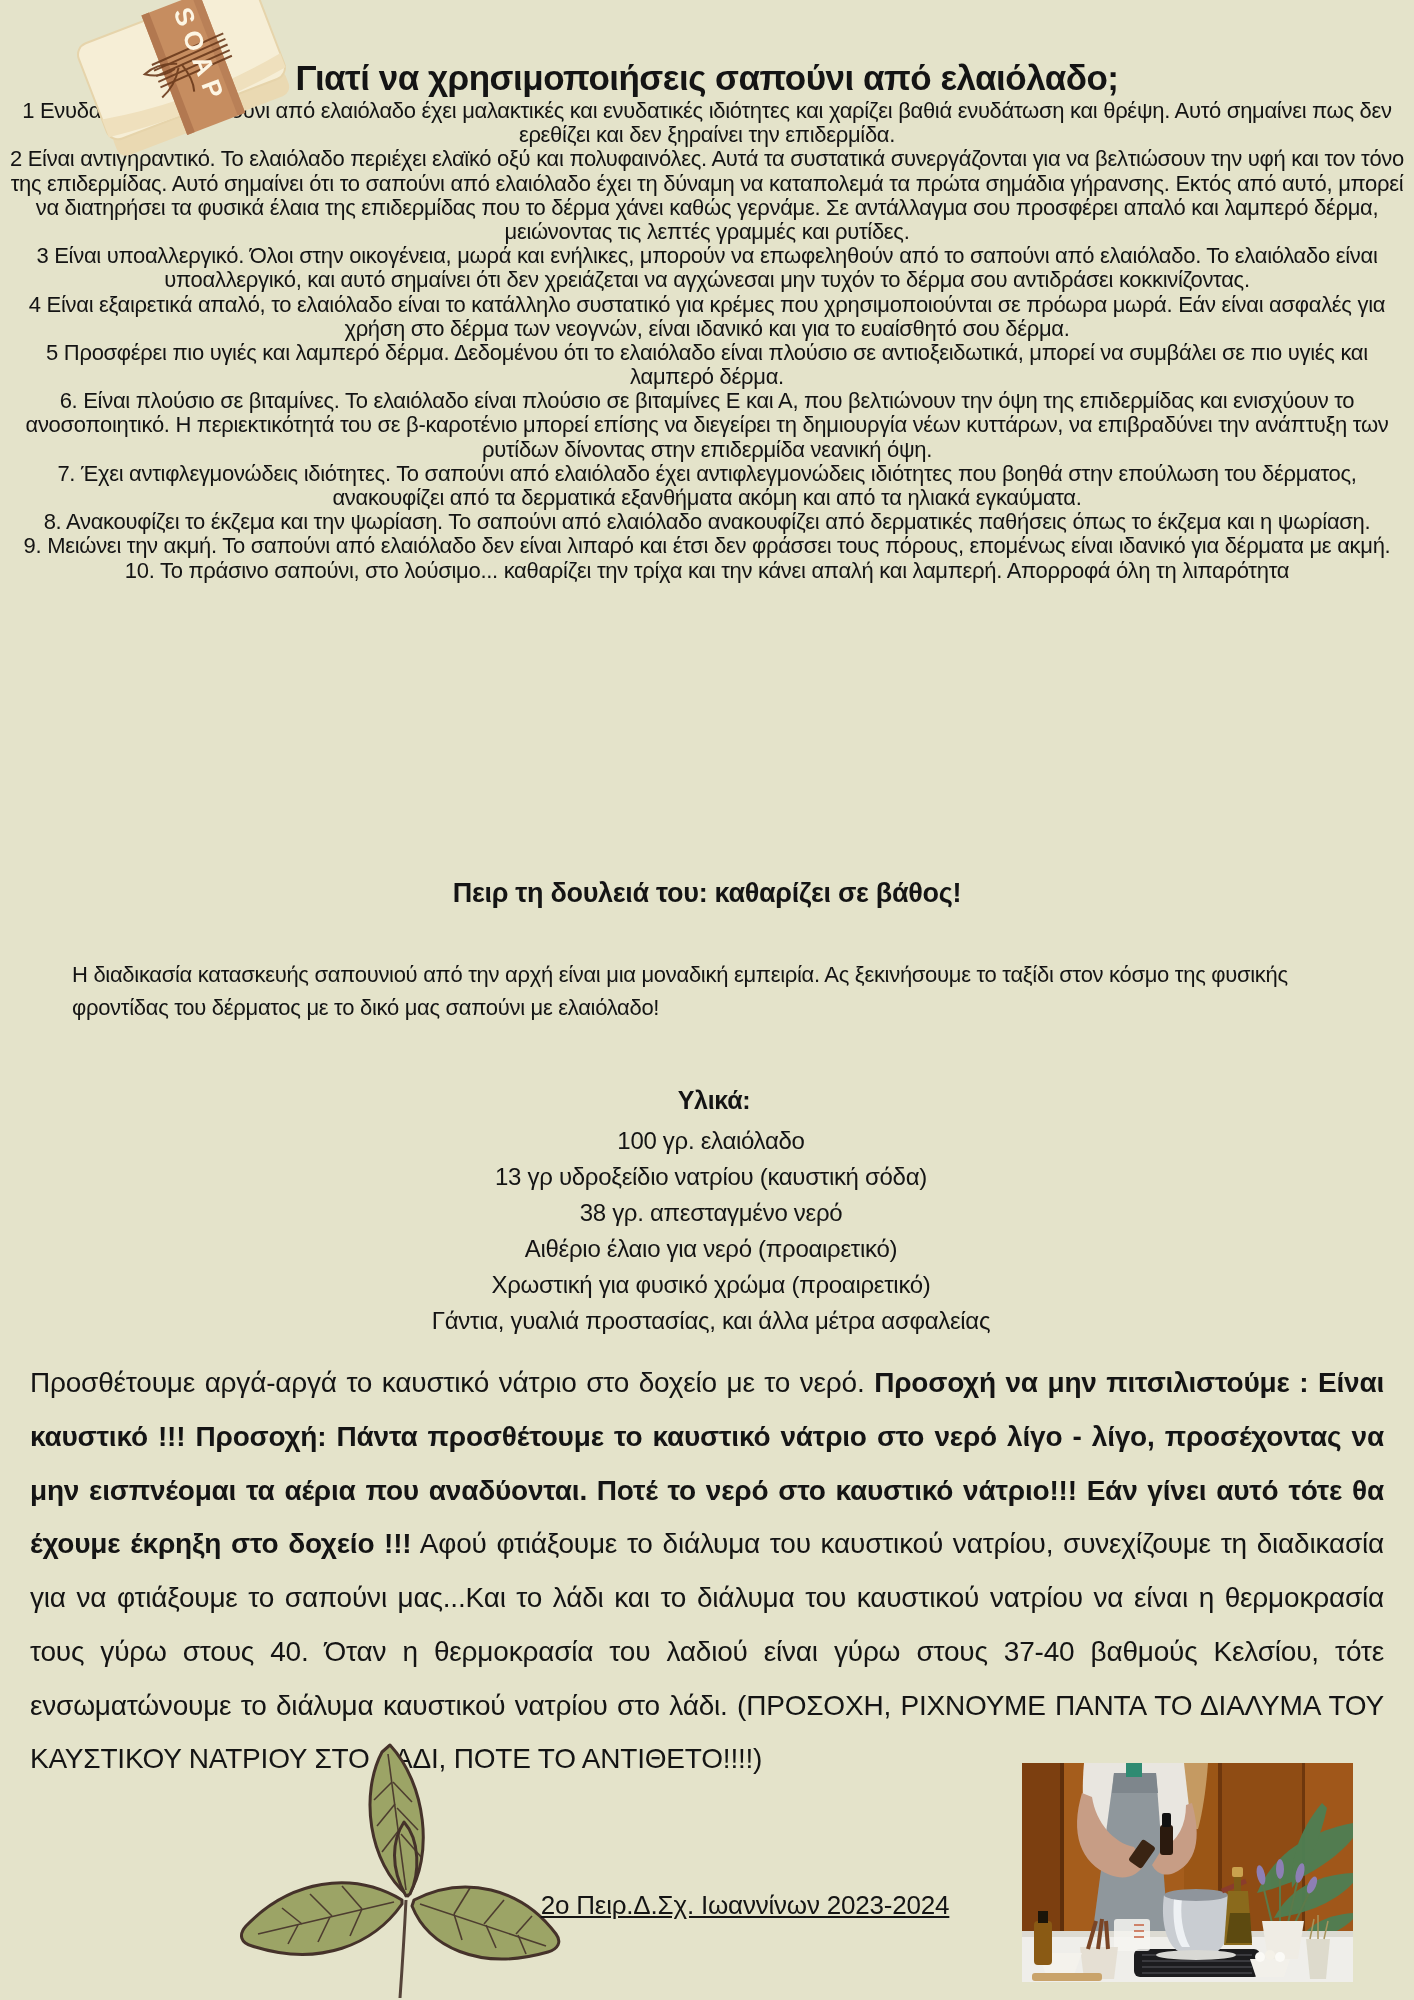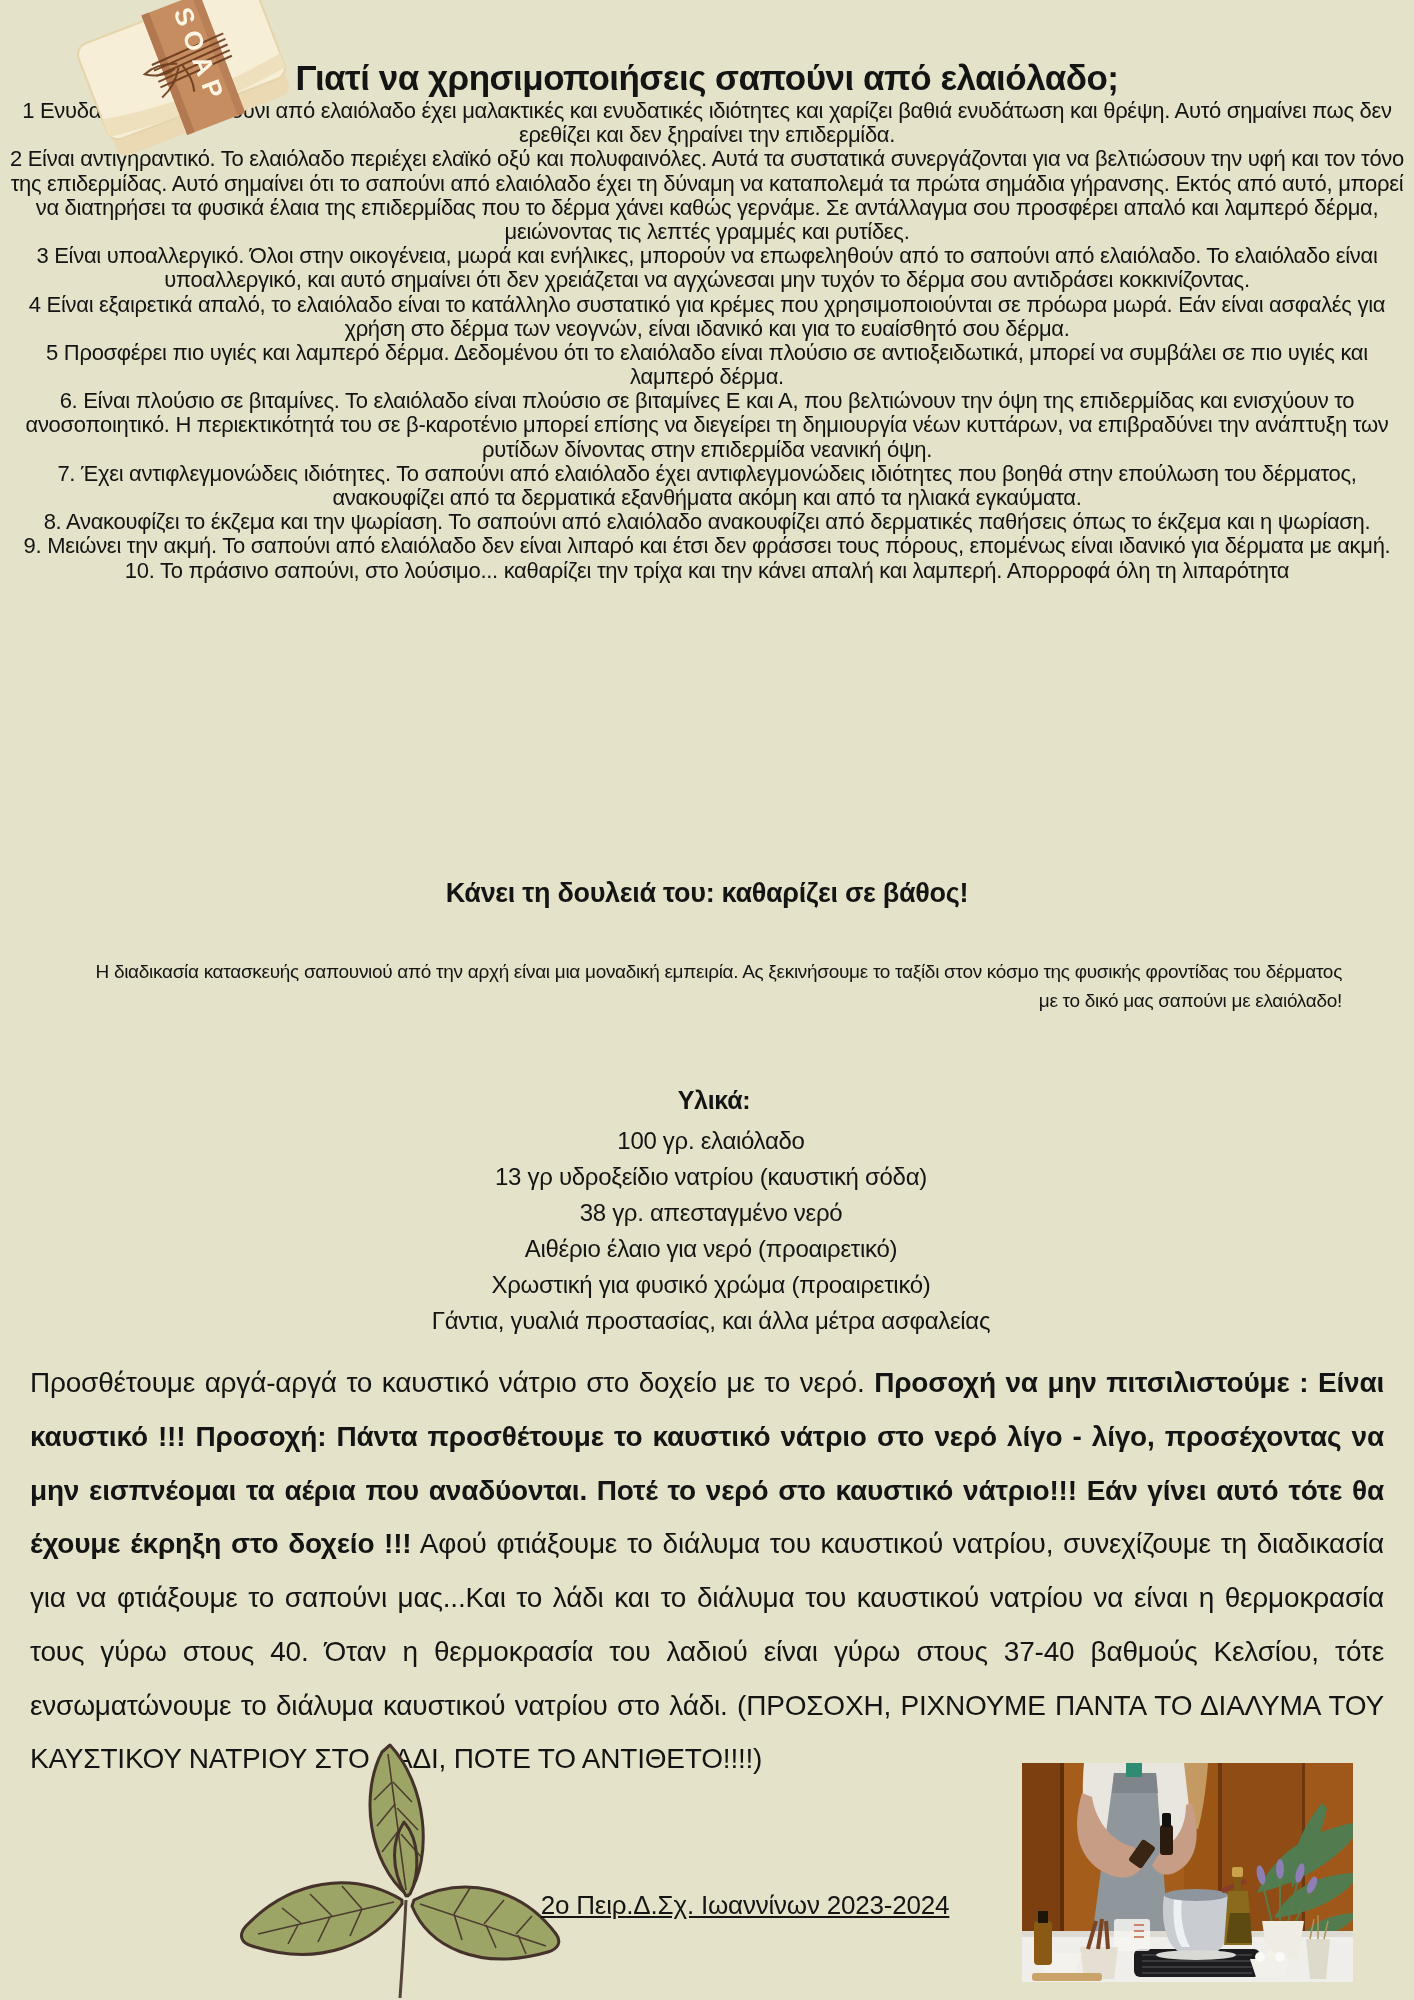--- a/index.html
+++ b/index.html
@@ -23,22 +23,22 @@
     font-size:22px;line-height:1.1;letter-spacing:-0.3px;z-index:1;
   }
   #benefits p{margin:0;}
   
   #slogan{
     top:878px;left:0;right:0;text-align:center;
     font-size:27px;font-weight:700;letter-spacing:-0.3px;
   }
   
   #intro{
-    top:958px;left:72px;width:1270px;text-align:right;
-    font-size:19px;line-height:1.5;letter-spacing:-0.3px;
+    top:958px;left:72px;width:1270px;text-align:left;
+    font-size:22px;line-height:1.5;letter-spacing:-0.3px;
   }
   
   #materials{
     top:1086px;left:0;right:0;text-align:center;letter-spacing:-0.3px;
   }
   #materials .mat-heading{font-size:25px;font-weight:700;margin:0 0 14px 14px;}
   #materials p.mat-item{margin:0 0 12px 8px;font-size:24px;line-height:1;}
   
   #instructions{
     top:1356px;left:30px;width:1354px;text-align:justify;
@@ -100,21 +100,21 @@
   <p>3 Είναι υποαλλεργικό. Όλοι στην οικογένεια, μωρά και ενήλικες, μπορούν να επωφεληθούν από το σαπούνι από ελαιόλαδο. Το ελαιόλαδο είναι υποαλλεργικό, και αυτό σημαίνει ότι δεν χρειάζεται να αγχώνεσαι μην τυχόν το δέρμα σου αντιδράσει κοκκινίζοντας.</p>
   <p>4 Είναι εξαιρετικά απαλό, το ελαιόλαδο είναι το κατάλληλο συστατικό για κρέμες που χρησιμοποιούνται σε πρόωρα μωρά. Εάν είναι ασφαλές για χρήση στο δέρμα των νεογνών, είναι ιδανικό και για το ευαίσθητό σου δέρμα.</p>
   <p>5 Προσφέρει πιο υγιές και λαμπερό δέρμα. Δεδομένου ότι το ελαιόλαδο είναι πλούσιο σε αντιοξειδωτικά, μπορεί να συμβάλει σε πιο υγιές και λαμπερό δέρμα.</p>
   <p>6. Είναι πλούσιο σε βιταμίνες. Το ελαιόλαδο είναι πλούσιο σε βιταμίνες Ε και Α, που βελτιώνουν την όψη της επιδερμίδας και ενισχύουν το ανοσοποιητικό. Η περιεκτικότητά του σε β-καροτένιο μπορεί επίσης να διεγείρει τη δημιουργία νέων κυττάρων, να επιβραδύνει την ανάπτυξη των ρυτίδων δίνοντας στην επιδερμίδα νεανική όψη.</p>
   <p>7. Έχει αντιφλεγμονώδεις ιδιότητες. Το σαπούνι από ελαιόλαδο έχει αντιφλεγμονώδεις ιδιότητες που βοηθά στην επούλωση του δέρματος, ανακουφίζει από τα δερματικά εξανθήματα ακόμη και από τα ηλιακά εγκαύματα.</p>
   <p>8. Ανακουφίζει το έκζεμα και την ψωρίαση. Το σαπούνι από ελαιόλαδο ανακουφίζει από δερματικές παθήσεις όπως το έκζεμα και η ψωρίαση.</p>
   <p>9.  Μειώνει την ακμή. Το σαπούνι από ελαιόλαδο δεν είναι λιπαρό και έτσι δεν φράσσει τους πόρους, επομένως είναι ιδανικό για δέρματα με ακμή.</p>
   <p>10. Το πράσινο σαπούνι, στο λούσιμο... καθαρίζει την τρίχα και την κάνει απαλή και λαμπερή. Απορροφά όλη τη λιπαρότητα</p>
 </div>
 
-<div class="abs" id="slogan">Κάνει τη δουλειά του: καθαρίζει σε βάθος!</div>
+<div class="abs" id="slogan">Πειρ τη δουλειά του: καθαρίζει σε βάθος!</div>
 
 <div class="abs" id="intro">Η διαδικασία κατασκευής σαπουνιού από την αρχή είναι μια μοναδική εμπειρία. Ας ξεκινήσουμε το ταξίδι στον κόσμο της φυσικής φροντίδας του δέρματος με το δικό μας σαπούνι με ελαιόλαδο!</div>
 
 <div class="abs" id="materials">
   <p class="mat-heading">Υλικά:</p>
   <p class="mat-item">100 γρ. ελαιόλαδο</p>
   <p class="mat-item">13 γρ υδροξείδιο νατρίου (καυστική σόδα)</p>
   <p class="mat-item">38 γρ.  απεσταγμένο νερό</p>
   <p class="mat-item">Αιθέριο έλαιο για νερό (προαιρετικό)</p>
   <p class="mat-item">Χρωστική για φυσικό χρώμα (προαιρετικό)</p>

